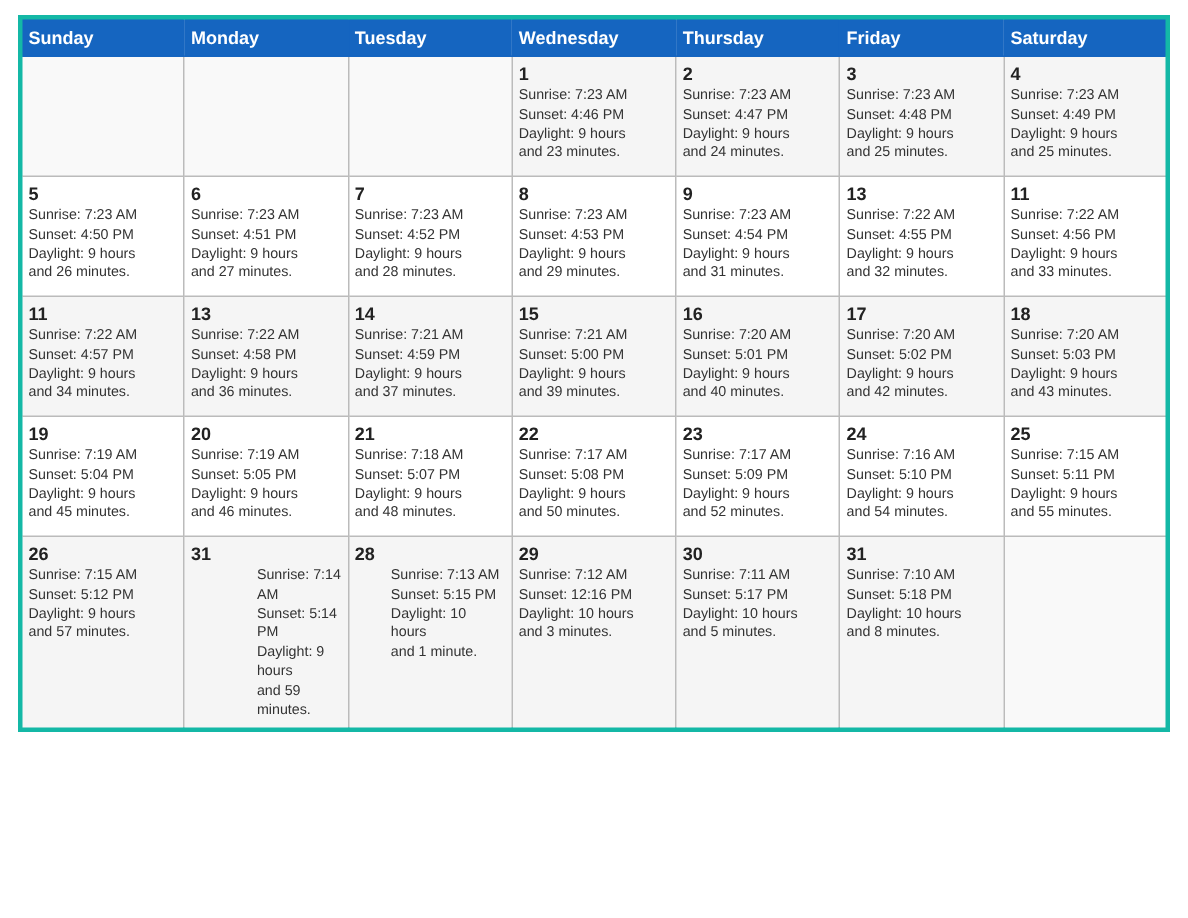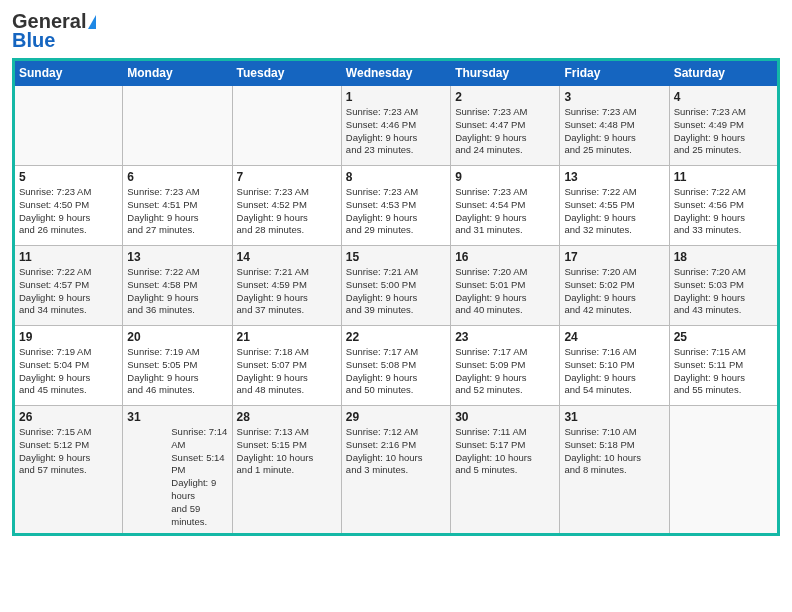--- a/index.html
+++ b/index.html
@@ -92,33 +92,20 @@
       line-height: 1.35;
     }
     .empty-cell {
       background: #f9f9f9 !important;
     }
   </style>
 </head>
 <body>
 
 <div class="page">
-  <div class="header">
-    <div class="logo">
-      <div style="display:flex;align-items:center;">
-        <span class="logo-general" style="font-size:20px;font-weight:bold;">General</span>
-        <span class="logo-triangle"></span>
-      </div>
-      <span class="logo-blue" style="font-size:20px;font-weight:bold;margin-top:-4px;">Blue</span>
-    </div>
-    <div class="header-right">
-      <div class="month-title"></div>
-      <div class="location"></div>
-    </div>
-  </div>
 
   <table class="calendar">
     <thead>
       <tr>
       <th>Sunday</th>
           <th>Monday</th>
           <th>Tuesday</th>
           <th>Wednesday</th>
           <th>Thursday</th>
           <th>Friday</th>
@@ -322,29 +309,29 @@
           </td>
           <td>
             <div class="day-num">31</div>
             <div class="day-info" style="white-space: pre-line; margin-left: 44px;">Sunrise: 7:14 AM
 Sunset: 5:14 PM
 Daylight: 9 hours
 and 59 minutes.</div>
           </td>
           <td>
             <div class="day-num">28</div>
-            <div class="day-info" style="white-space: pre-line;">Sunrise: 7:13 AM
+            <div class="day-info" style="white-space: pre-line; margin-left: 24px;">Sunrise: 7:13 AM
 Sunset: 5:15 PM
 Daylight: 10 hours
 and 1 minute.</div>
           </td>
           <td>
             <div class="day-num">29</div>
             <div class="day-info" style="white-space: pre-line;">Sunrise: 7:12 AM
-Sunset: 2:16 PM
+Sunset: 12:16 PM
 Daylight: 10 hours
 and 3 minutes.</div>
           </td>
           <td>
             <div class="day-num">30</div>
             <div class="day-info" style="white-space: pre-line;">Sunrise: 7:11 AM
 Sunset: 5:17 PM
 Daylight: 10 hours
 and 5 minutes.</div>
           </td>

